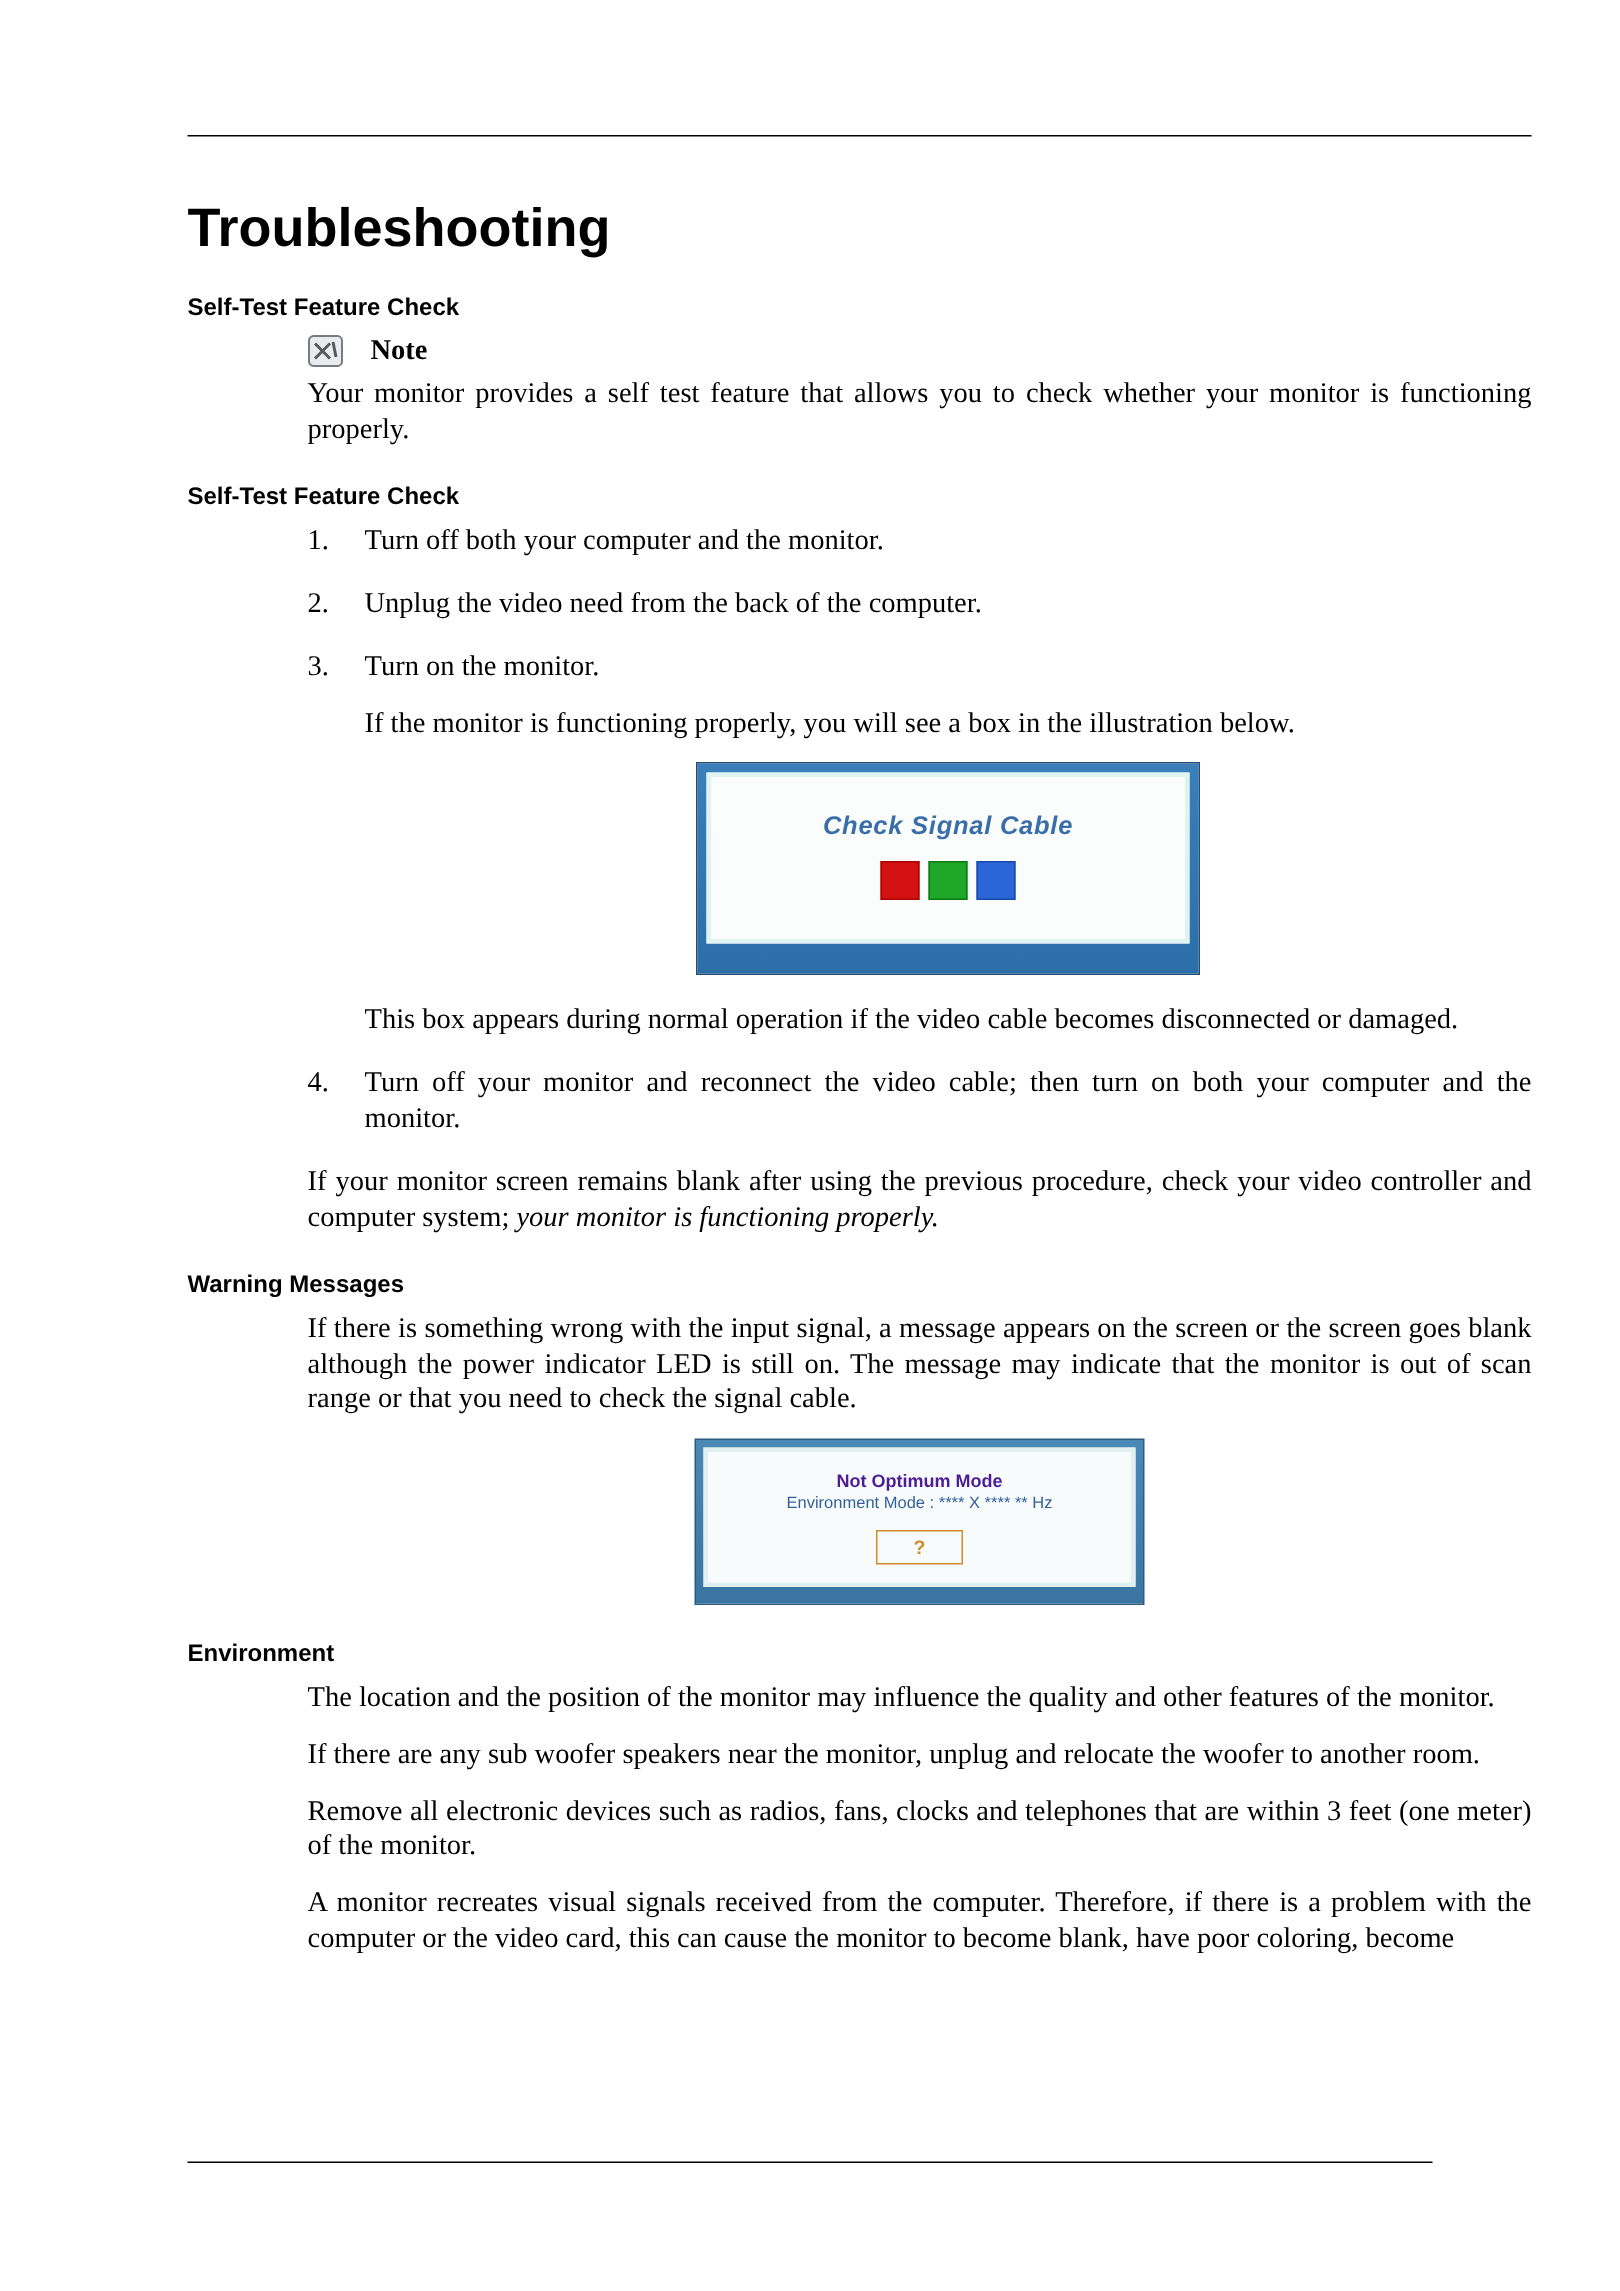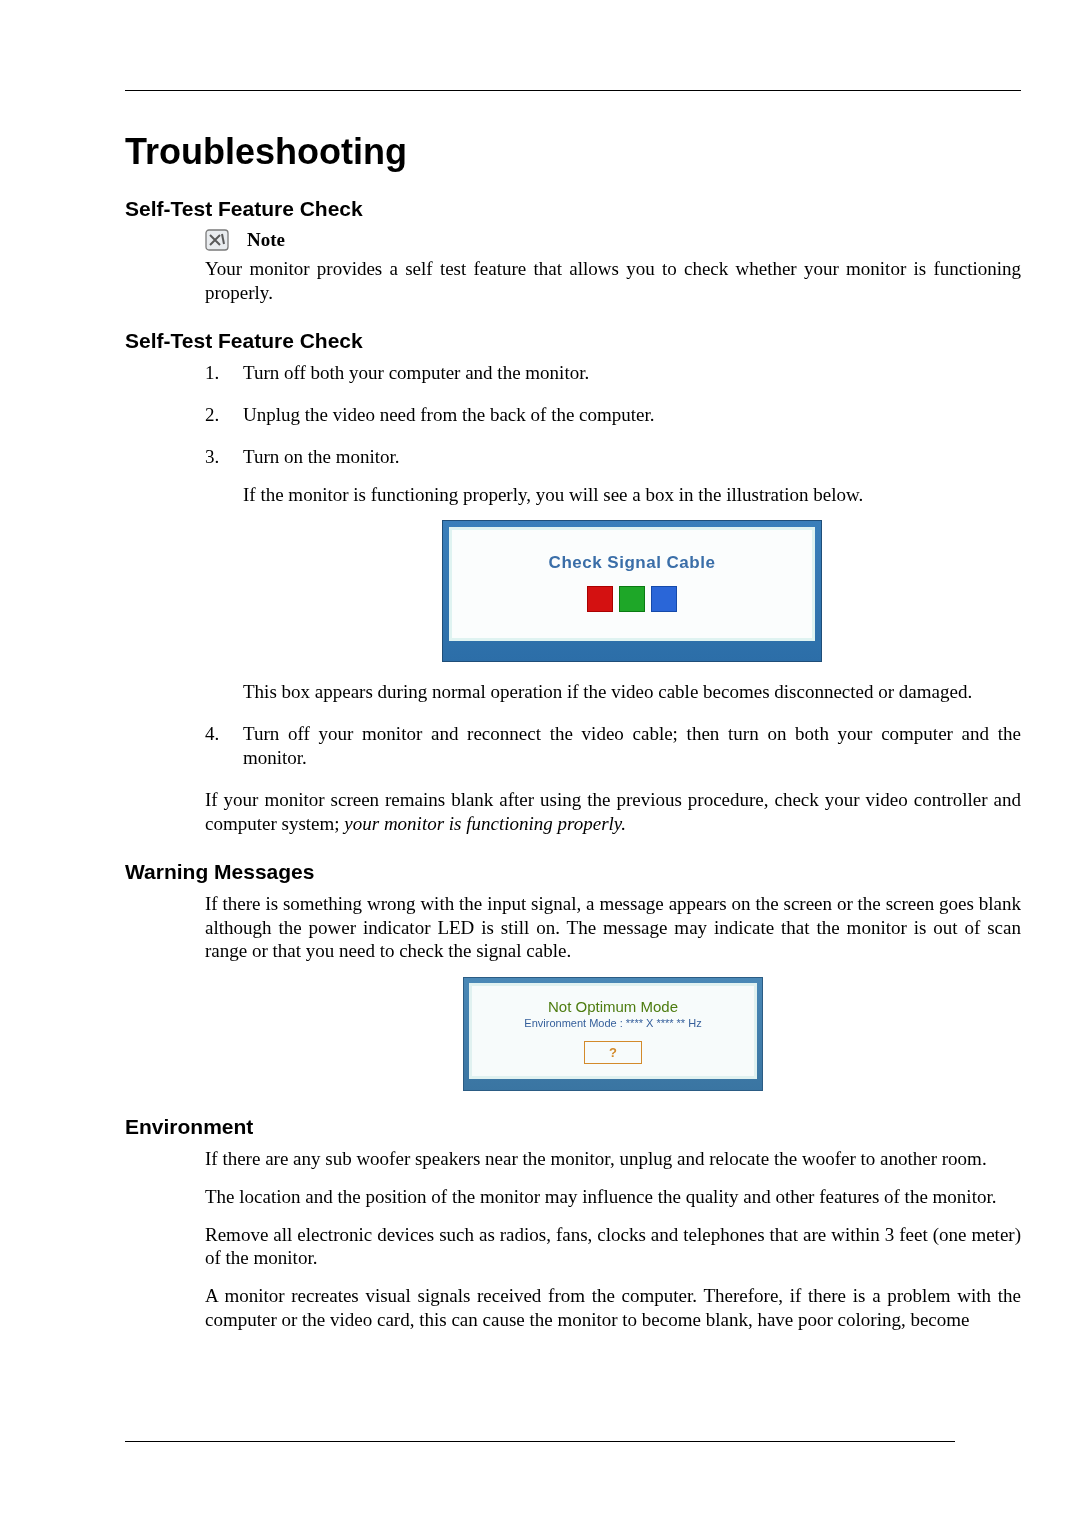--- a/index.html
+++ b/index.html
@@ -28,21 +28,21 @@
     border-top: 1.5px solid #000;
   }
   h1 {
     font-family: Arial, Helvetica, sans-serif;
     font-size: 36px;
     font-weight: bold;
     margin: 0 0 18px 0;
   }
   h2 {
     font-family: Arial, Helvetica, sans-serif;
-    font-size: 21px;
+    font-size: 16px;
     font-weight: bold;
     margin: 24px 0 8px 0;
   }
   .content-indent {
     margin-left: 80px;
   }
   p {
     font-size: 19px;
     line-height: 1.25;
     margin: 6px 0 14px 0;
@@ -89,25 +89,26 @@
     margin-top: 14px;
     text-align: justify;
   }
   .figure {
     display: flex;
     justify-content: center;
     margin: 12px 0 18px 0;
   }
   
   .monitor {
-    width: 380px;
+    width: 336px;
     background: linear-gradient(#3a7fba, #2c6ea8);
     border: 1px solid #1f4e78;
     padding: 6px;
     box-sizing: border-box;
+    font-style: italic;
   }
   .monitor-screen {
     background: #fbfdfd;
     border: 3px solid #dff3f1;
     padding: 22px 10px 26px 10px;
     text-align: center;
   }
   .csc-text {
     color: #3a6ea8;
     font-family: Arial, Helvetica, sans-serif;
@@ -134,24 +135,24 @@
     padding: 5px;
     box-sizing: border-box;
   }
   .optimum-inner {
     background: #f7fbfb;
     border: 3px solid #e0f1f0;
     padding: 12px 8px 12px 8px;
     text-align: center;
   }
   .opt-line1 {
-    color: #4d7c0f;
-    font-family: Arial, Helvetica, sans-serif;
-    font-size: 15px;
-    font-weight: 400;
+    color: #4c1d95;
+    font-family: Arial, Helvetica, sans-serif;
+    font-size: 12px;
+    font-weight: 700;
   }
   .opt-line2 {
     color: #355f9b;
     font-family: Arial, Helvetica, sans-serif;
     font-size: 11px;
     margin-top: 2px;
     font-weight: 500;
   }
   .opt-qbox {
     display: inline-block;
@@ -241,22 +242,22 @@
           <div class="opt-line2">Environment Mode : **** X **** ** Hz</div>
           <div class="opt-qbox">?</div>
         </div>
         <div class="optimum-foot"></div>
       </div>
     </div>
   </div>
 
   <h2>Environment</h2>
   <div class="content-indent">
+    <p>The location and the position of the monitor may influence the quality and other features of the monitor.</p>
     <p>If there are any sub woofer speakers near the monitor, unplug and relocate the woofer to another room.</p>
-    <p>The location and the position of the monitor may influence the quality and other features of the monitor.</p>
     <p>Remove all electronic devices such as radios, fans, clocks and telephones that are within 3 feet (one meter) of the monitor.</p>
   </div>
 
   <div class="content-indent">
     <p>A monitor recreates visual signals received from the computer. Therefore, if there is a problem with the computer or the video card, this can cause the monitor to become blank, have poor coloring, become</p>
   </div>
 
   <div class="rule-bottom"></div>
 </div>
 

